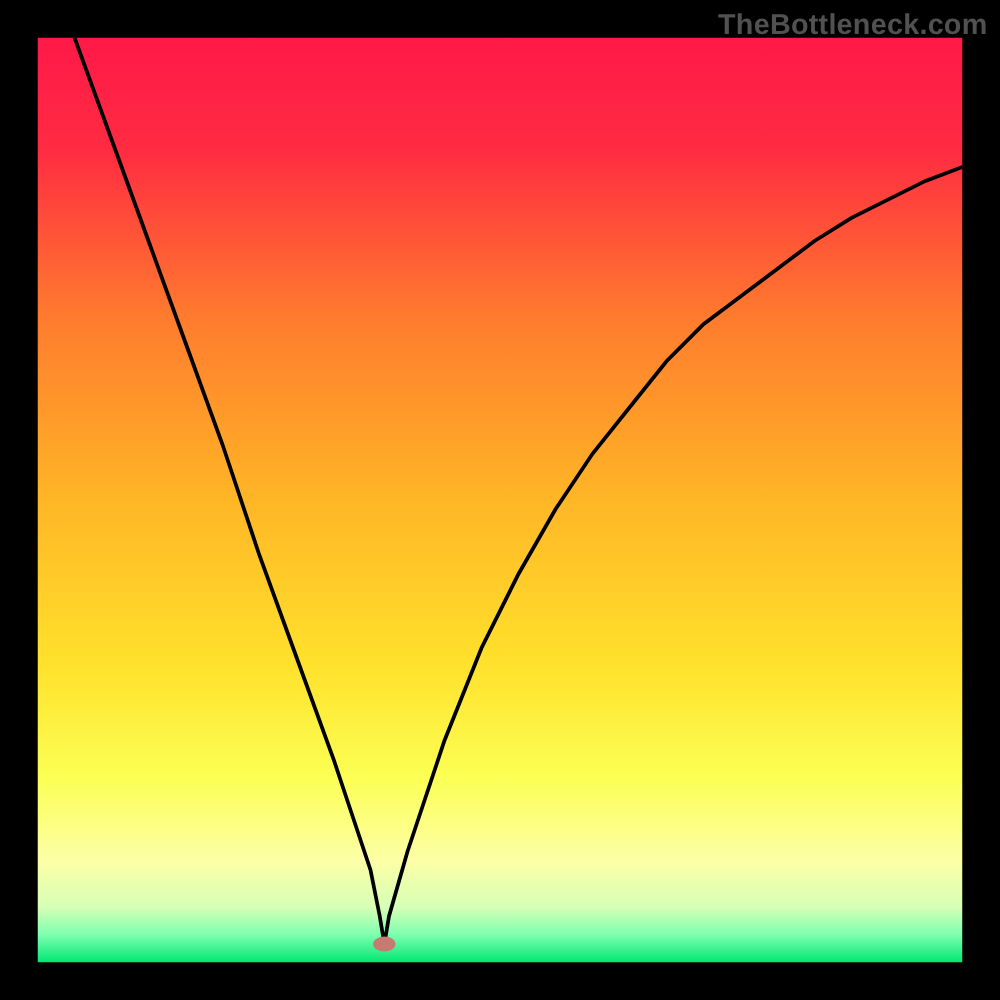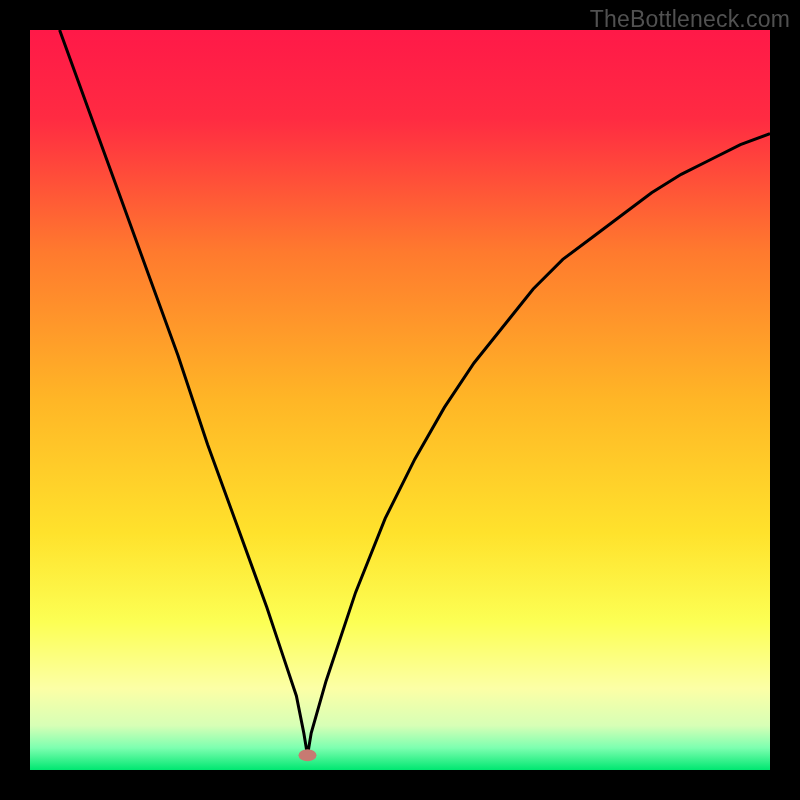--- a/index.html
+++ b/index.html
@@ -1,17 +1,17 @@
 <!DOCTYPE html>
 <html><head>
 <meta charset="utf-8">
 <style>
   * { margin: 0; padding: 0; box-sizing: border-box; }
   body { width: 800px; height: 800px; background: #000; position: relative; font-family: Arial, sans-serif; }
-  .watermark { position: absolute; top: 6px; right: 10px; color: #515151; font-size: 23px; font-weight: 400; z-index: 10; letter-spacing: 0.2px; }
+  .watermark { position: absolute; top: 6px; right: 10px; color: #515151; font-size: 23px; font-weight: 700; z-index: 10; letter-spacing: 0.2px; }
   .plot-area { position: absolute; top: 30px; left: 30px; width: 740px; height: 740px; }
   .gradient-bg { position: absolute; top: 0; left: 0; width: 100%; height: 100%; }
   .curve-svg { position: absolute; top: 0; left: 0; width: 100%; height: 100%; }
 </style>
 </head>
 <body>
 
 <div class="watermark">TheBottleneck.com</div>
 
 <div class="plot-area">

